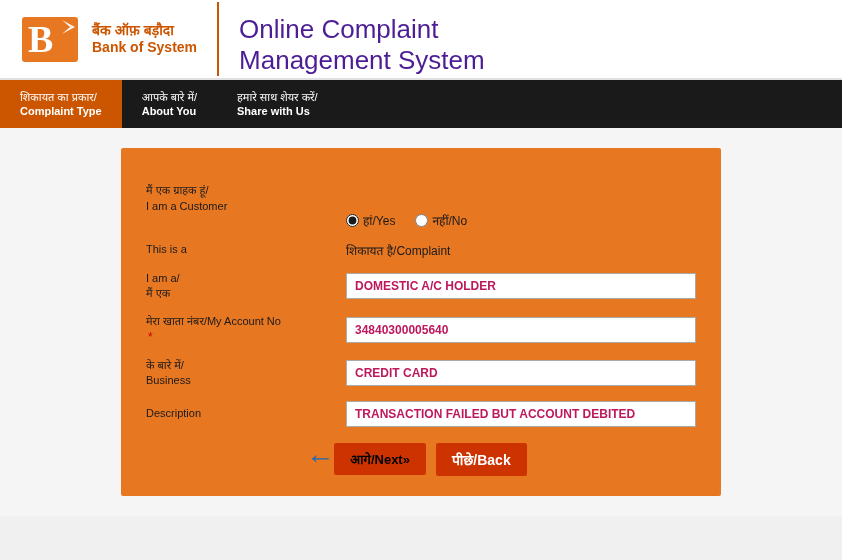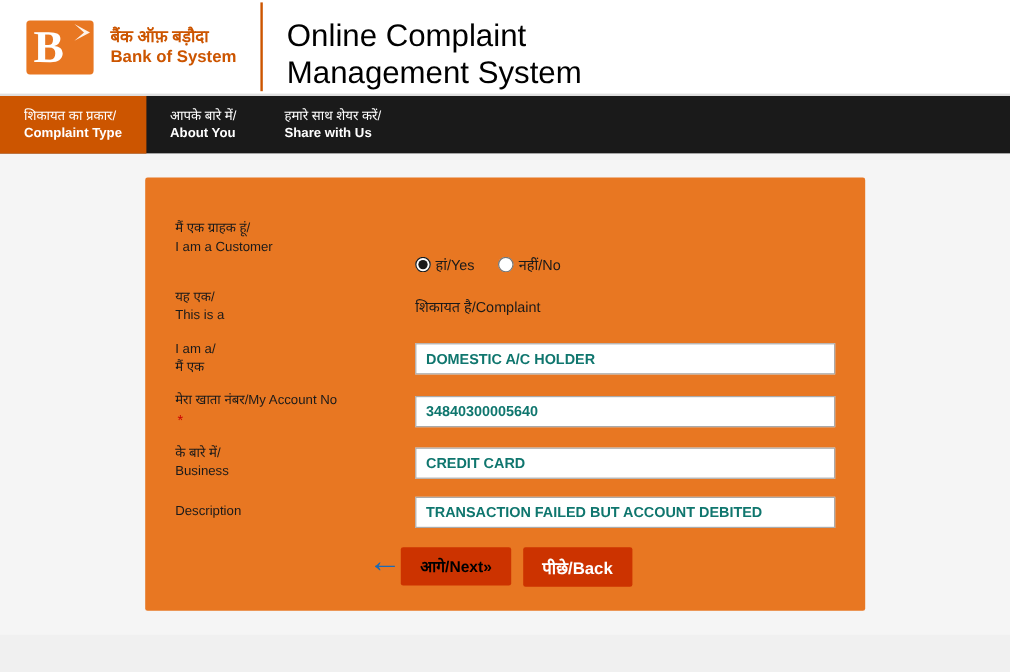--- a/index.html
+++ b/index.html
@@ -38,21 +38,21 @@
       color: #cc5500;
       font-weight: bold;
     }
     .system-title {
       margin-left: 20px;
       border-left: 2px solid #cc5500;
       padding-left: 20px;
     }
     .system-title h1 {
       font-size: 26px;
-      color: #000000;
+      color: #4c1d95;
       font-weight: normal;
       line-height: 1.2;
       margin-top: 12px;
     }
 
     
     .nav-bar {
       background: #1a1a1a;
       display: flex;
       height: 48px;
@@ -143,21 +143,21 @@
       font-size: 12px;
       color: #1a1a1a;
     }
 
     .input-field {
       width: 100%;
       padding: 5px 8px;
       border: 1px solid #aaa;
       background: #fff;
       font-size: 12px;
-      color: #0f766e;
+      color: #be185d;
       font-weight: bold;
       outline: none;
     }
 
     .required-star {
       color: #cc0000;
       margin-left: 2px;
     }
 
     
@@ -260,21 +260,20 @@
         </label>
         <label class="radio-option">
           <input type="radio" name="customer" style="">
           <span>नहीं/No</span>
         </label>
       </div>
     </div>
 
     <div class="form-row">
       <div class="form-label">
-        <span class="label-hindi">यह एक/</span>
         <span class="label-eng">This is a</span>
       </div>
       <div class="form-value">
         <span class="text-value">शिकायत है/Complaint</span>
       </div>
     </div>
 
     <div class="form-row">
       <div class="form-label">
         <span class="label-hindi">I am a/</span>

